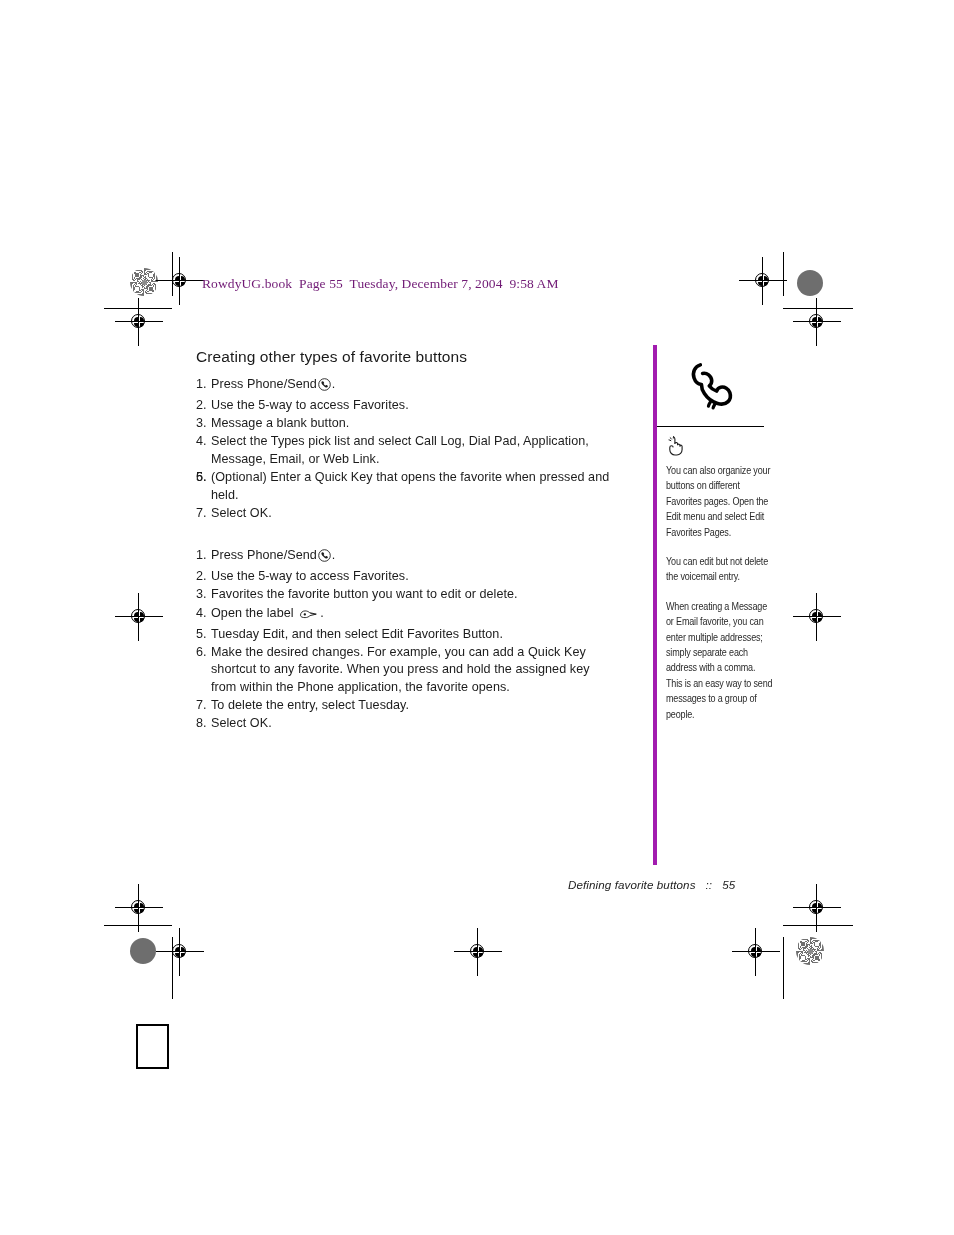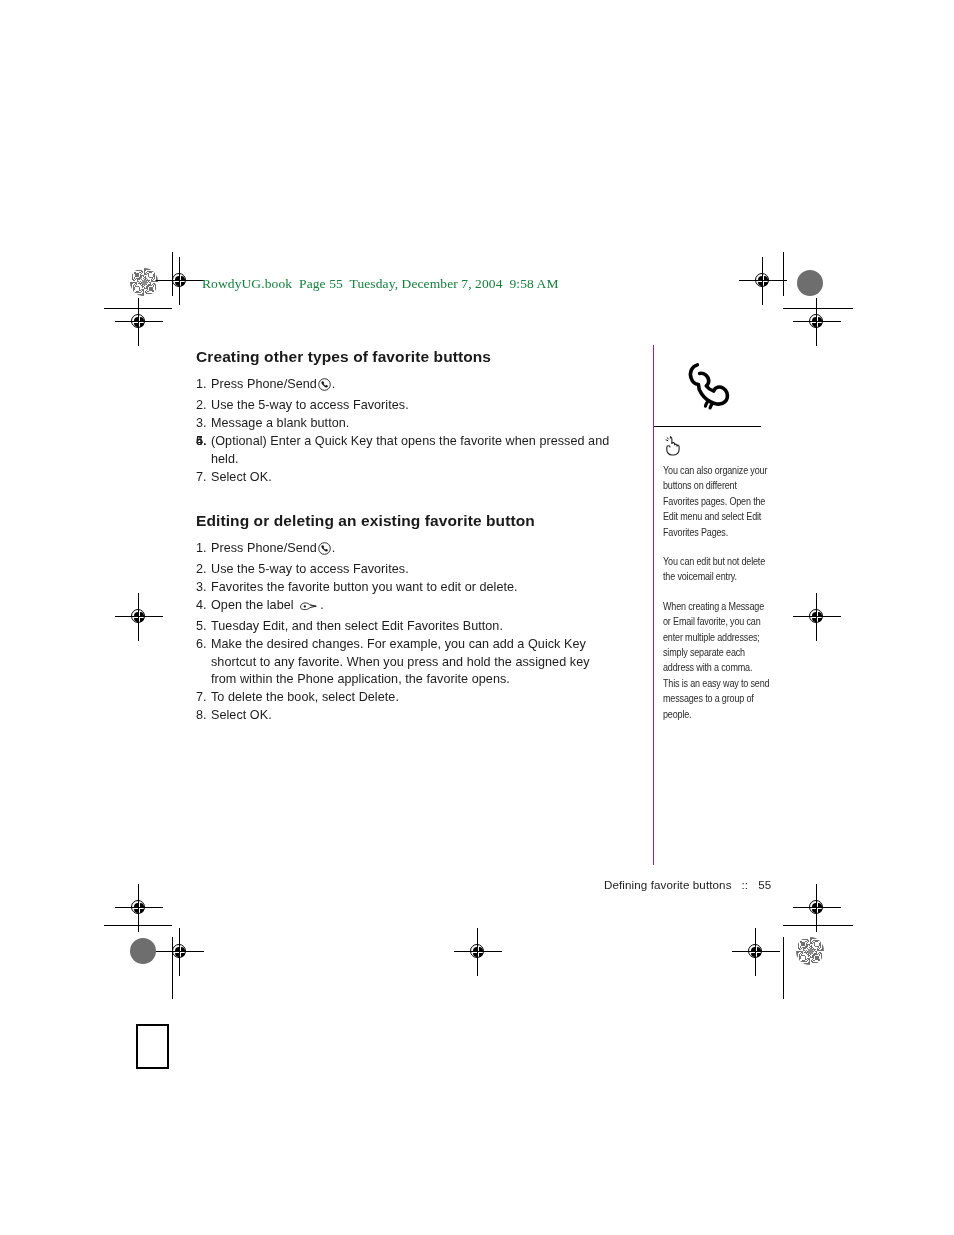--- a/index.html
+++ b/index.html
@@ -94,33 +94,33 @@
 
   
   .page-header {
     position: absolute;
     left: 202px;
     top: 276px;
     font-family: "Liberation Serif", serif;
     font-size: 13.5px;
     letter-spacing: 0.1px;
     white-space: pre;
-    color: #15803d;
+    color: #701a75;
   }
 
   
   .content {
     position: absolute;
     left: 196px;
     top: 348px;
     width: 420px;
   }
   h2.section-title {
     font-size: 15.5px;
-    font-weight: 700;
+    font-weight: 400;
     margin: 0 0 10px 0;
     letter-spacing: 0.1px;
     color: #1a1a1a;
   }
   .section + .section { margin-top: 25px; }
 
   ol.steps {
     margin: 0;
     padding: 0;
     list-style: none;
@@ -147,21 +147,21 @@
     margin: 0 1px;
   }
 
   
   .sidebar {
     position: absolute;
     left: 653px;
     top: 345px;
     width: 120px;
     height: 520px;
-    border-left: 1px solid #a21caf;
+    border-left: 4px solid #a21caf;
     box-sizing: border-box;
   }
   .sidebar-icon-area {
     position: relative;
     height: 80px;
   }
   .sidebar-rule {
     position: absolute;
     left: 0;
     top: 81px;
@@ -186,26 +186,27 @@
     letter-spacing: -0.2px;
     transform: scaleX(0.82);
     transform-origin: left top;
     width: 130px;
   }
   .tip-block + .tip-block { margin-top: 14px; }
 
   
   .page-footer {
     position: absolute;
-    left: 604px;
+    left: 568px;
     top: 878px;
     font-size: 11.6px;
     color: #1c1c1c;
     white-space: pre;
     letter-spacing: 0.1px;
+    font-style: italic;
   }
 </style>
 </head>
 <body>
 
 <div class="crop-line" style="left:172px;top:252px;width:1px;height:44px;"></div>
 <div class="crop-line" style="left:104px;top:308px;width:68px;height:1px;"></div>
 <div class="crop-line" style="left:783px;top:252px;width:1px;height:44px;"></div>
 <div class="crop-line" style="left:783px;top:308px;width:70px;height:1px;"></div>
 <div class="crop-line" style="left:104px;top:925px;width:68px;height:1px;"></div>
@@ -355,36 +356,35 @@
               <path d="M4.1 3.6c0.5-0.5 1.2-0.3 1.5 0.2l0.5 0.9c0.2 0.35 0.1 0.6-0.15 0.8l-0.4 0.3c0.35 0.85 1 1.5 1.85 1.85l0.3-0.4c0.2-0.25 0.45-0.35 0.8-0.15l0.9 0.5c0.5 0.3 0.7 1 0.2 1.5-0.45 0.45-1.1 0.5-1.75 0.3C6.3 8.85 4.15 6.7 3.5 5.35c-0.2-0.65-0.15-1.3 0.3-1.75z" fill="#1c1c1c"></path>
             </svg></span><span>.</span>
       </li>
       <li>
         <span class="num">2.</span><span>Use the 5-way to access Favorites.</span>
       </li>
       <li>
         <span class="num">3.</span><span>Message a blank button.</span>
       </li>
       <li>
-        <span class="num">4.</span>
+        <span class="num">4.</span><span>Select the Types pick list and select Call Log, Dial Pad, Application, Message, Email, or Web Link.</span>
       </li>
       <li>
         <span class="num">5.</span>
       </li>
       <li>
         <span class="num">6.</span><span>(Optional) Enter a Quick Key that opens the favorite when pressed and held.</span>
       </li>
       <li>
         <span class="num">7.</span><span>Select OK.</span>
       </li>
     </ol>
   </div>
 
   <div class="section">
-    <h2 class="section-title">Editing or deleting an existing favorite button</h2>
     <ol class="steps">
       <li>
         <span class="num">1.</span><span>Press Phone/Send</span><span class="glyph"><svg width="13" height="13" viewBox="0 0 13 13">
               <circle cx="6.5" cy="6.5" r="5.8" fill="none" stroke="#1c1c1c" stroke-width="0.9"></circle>
               <path d="M4.1 3.6c0.5-0.5 1.2-0.3 1.5 0.2l0.5 0.9c0.2 0.35 0.1 0.6-0.15 0.8l-0.4 0.3c0.35 0.85 1 1.5 1.85 1.85l0.3-0.4c0.2-0.25 0.45-0.35 0.8-0.15l0.9 0.5c0.5 0.3 0.7 1 0.2 1.5-0.45 0.45-1.1 0.5-1.75 0.3C6.3 8.85 4.15 6.7 3.5 5.35c-0.2-0.65-0.15-1.3 0.3-1.75z" fill="#1c1c1c"></path>
             </svg></span><span>.</span>
       </li>
       <li>
         <span class="num">2.</span><span>Use the 5-way to access Favorites.</span>
       </li>
@@ -398,21 +398,21 @@
               <path d="M12.4 5.4l5.3 1.1" stroke="#1c1c1c" stroke-width="0.8" fill="none"></path>
             </svg></span><span>.</span>
       </li>
       <li>
         <span class="num">5.</span><span>Tuesday Edit, and then select Edit Favorites Button.</span>
       </li>
       <li>
         <span class="num">6.</span><span>Make the desired changes. For example, you can add a Quick Key shortcut to any  favorite. When you press and hold the assigned key from within the Phone application, the favorite opens.</span>
       </li>
       <li>
-        <span class="num">7.</span><span>To delete the book, select Delete.</span>
+        <span class="num">7.</span><span>To delete the entry, select Tuesday.</span>
       </li>
       <li>
         <span class="num">8.</span><span>Select OK.</span>
       </li>
     </ol>
   </div>
 
 </div>
 
 <div class="sidebar">

